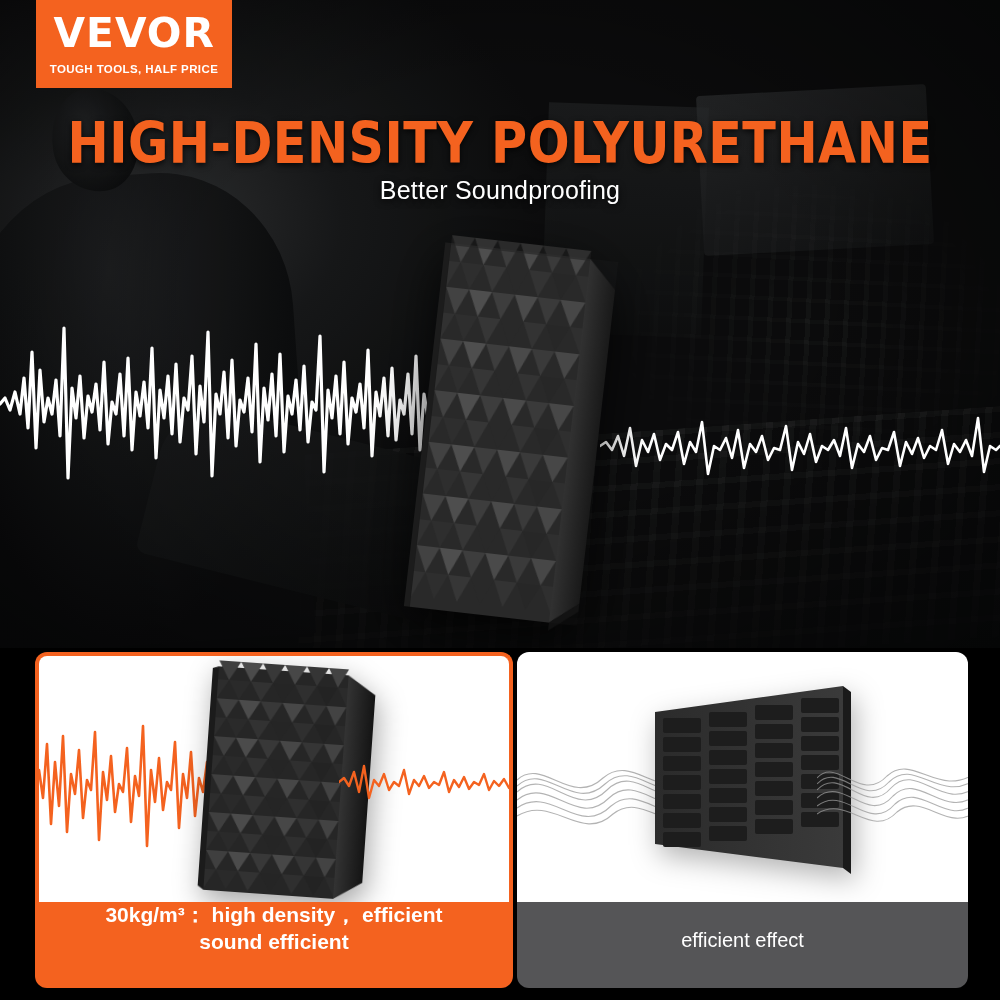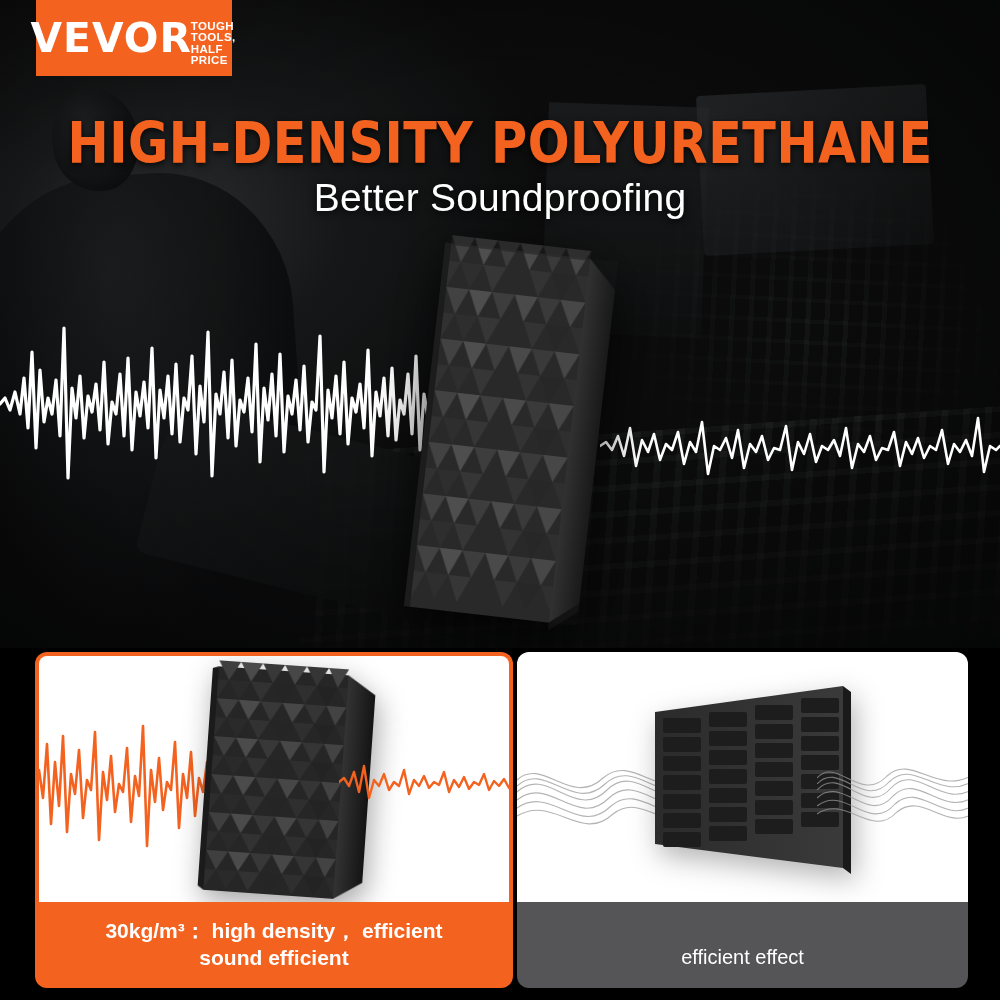--- a/index.html
+++ b/index.html
@@ -75,22 +75,22 @@
     background:linear-gradient(120deg,#171c21,#0a0d0f);
     border-radius:60px 30px 10px 10px; transform:rotate(14deg); opacity:.9;
   }
   .bg-vign {
     position:absolute; inset:0;
     background:radial-gradient(ellipse 760px 520px at 50% 45%, rgba(0,0,0,0) 40%, rgba(0,0,0,.55) 100%);
   }
 
   
   .logo {
-    position:absolute; left:36px; top:0; width:196px; height:76px;
-    display:flex; flex-direction:row; align-items:center; justify-content:center;
+    position:absolute; left:36px; top:0; width:196px; height:88px;
+    display:flex; flex-direction:column; align-items:center; justify-content:center;
     line-height:1;
   }
   .logo-word {
     color:#fff; font-weight:bold; font-size:40px; letter-spacing:1px;
     font-family:"DejaVu Sans", sans-serif; transform:scaleX(1.02);
   }
   .logo-tag {
     color:#fff; font-weight:bold; font-size:11.5px; letter-spacing:.4px;
     margin-top:11px; font-family:"Liberation Sans", sans-serif;
   }
@@ -99,21 +99,21 @@
   .headline {
     position:absolute; left:0; top:110px; width:1000px; text-align:center;
     font-family:"DejaVu Sans Condensed","Liberation Sans", sans-serif;
     font-weight:bold; font-size:57px; letter-spacing:.5px;
     transform:scaleX(0.96); transform-origin:50% 50%;
     text-shadow:0 2px 6px rgba(0,0,0,.8);
     white-space:nowrap;
   }
   .subhead {
     position:absolute; left:0; top:176px; width:1000px; text-align:center;
-    color:#fff; font-size:39px; font-weight:normal; letter-spacing:.2px;
+    color:#fff; font-size:25px; font-weight:normal; letter-spacing:.2px;
     text-shadow:0 2px 7px rgba(0,0,0,.85);
   }
 
   
   .wave-left  { position:absolute; left:0px;   top:318px; width:440px; height:170px; }
   .wave-right { position:absolute; left:600px; top:392px; width:400px; height:108px; }
 
   
   .hero-foam {
     position:absolute; left:424px; top:244px; width:190px; height:382px;
@@ -126,21 +126,21 @@
 
   .card {
     position:absolute; top:4px; height:250px; background:#fff; overflow:hidden;
   }
   .card-left  { left:35px; width:478px; border:4px solid #F4621F; border-radius:12px; border-bottom:none;
                 border-bottom-left-radius:0; border-bottom-right-radius:0; }
   .card-right { left:517px; width:451px; border-radius:12px 12px 0 0; }
 
   .capbar {
     position:absolute; top:254px; height:86px;
-    display:flex; align-items:center; justify-content:center; text-align:center;
+    display:flex; align-items:flex-start; justify-content:center; text-align:center;
     color:#fff; padding:0 18px; line-height:1.28;
   }
   .capbar-left {
     left:35px; width:478px; background:#F4621F;
     border-radius:0 0 12px 12px; font-weight:bold; font-size:21px;
   }
   .capbar-right {
     left:517px; width:451px; background:#555557;
     border-radius:0 0 12px 12px; font-weight:normal; font-size:20px;
   }

